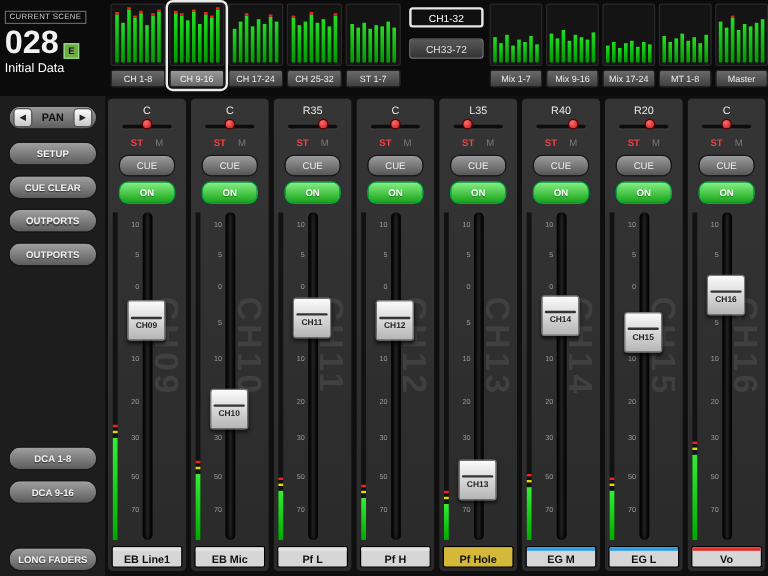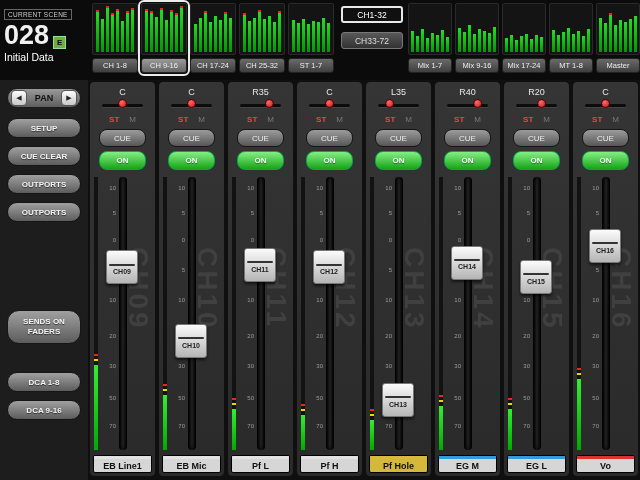--- a/index.html
+++ b/index.html
@@ -222,23 +222,23 @@
 <div class="sidebar">
   <div class="pan-ctl">
     <div class="pan-arrow">◀</div>
     <div class="pan-ctl-label">PAN</div>
     <div class="pan-arrow">▶</div>
   </div>
   <div class="side-btn" style="top:38px">SETUP</div>
   <div class="side-btn" style="top:66px">CUE CLEAR</div>
   <div class="side-btn" style="top:94px">OUTPORTS</div>
   <div class="side-btn" style="top:122px">OUTPORTS</div>
-  <div class="side-btn sends">SENDS ON FADERS</div>
   <div class="side-btn" style="top:292px">DCA 1-8</div>
   <div class="side-btn" style="top:320px">DCA 9-16</div>
+  <div class="side-btn" style="top:376px">LONG FADERS</div>
 </div>
 
 <div class="strips">
     <div class="strip">
     <div class="ghost">CH09</div>
     <div class="pan-value">C</div>
     <div class="pan-track"></div>
     <div class="pan-dot" style="transform: translateX(0px);"></div>
     <div class="stm">
       <span class="st">ST</span>

